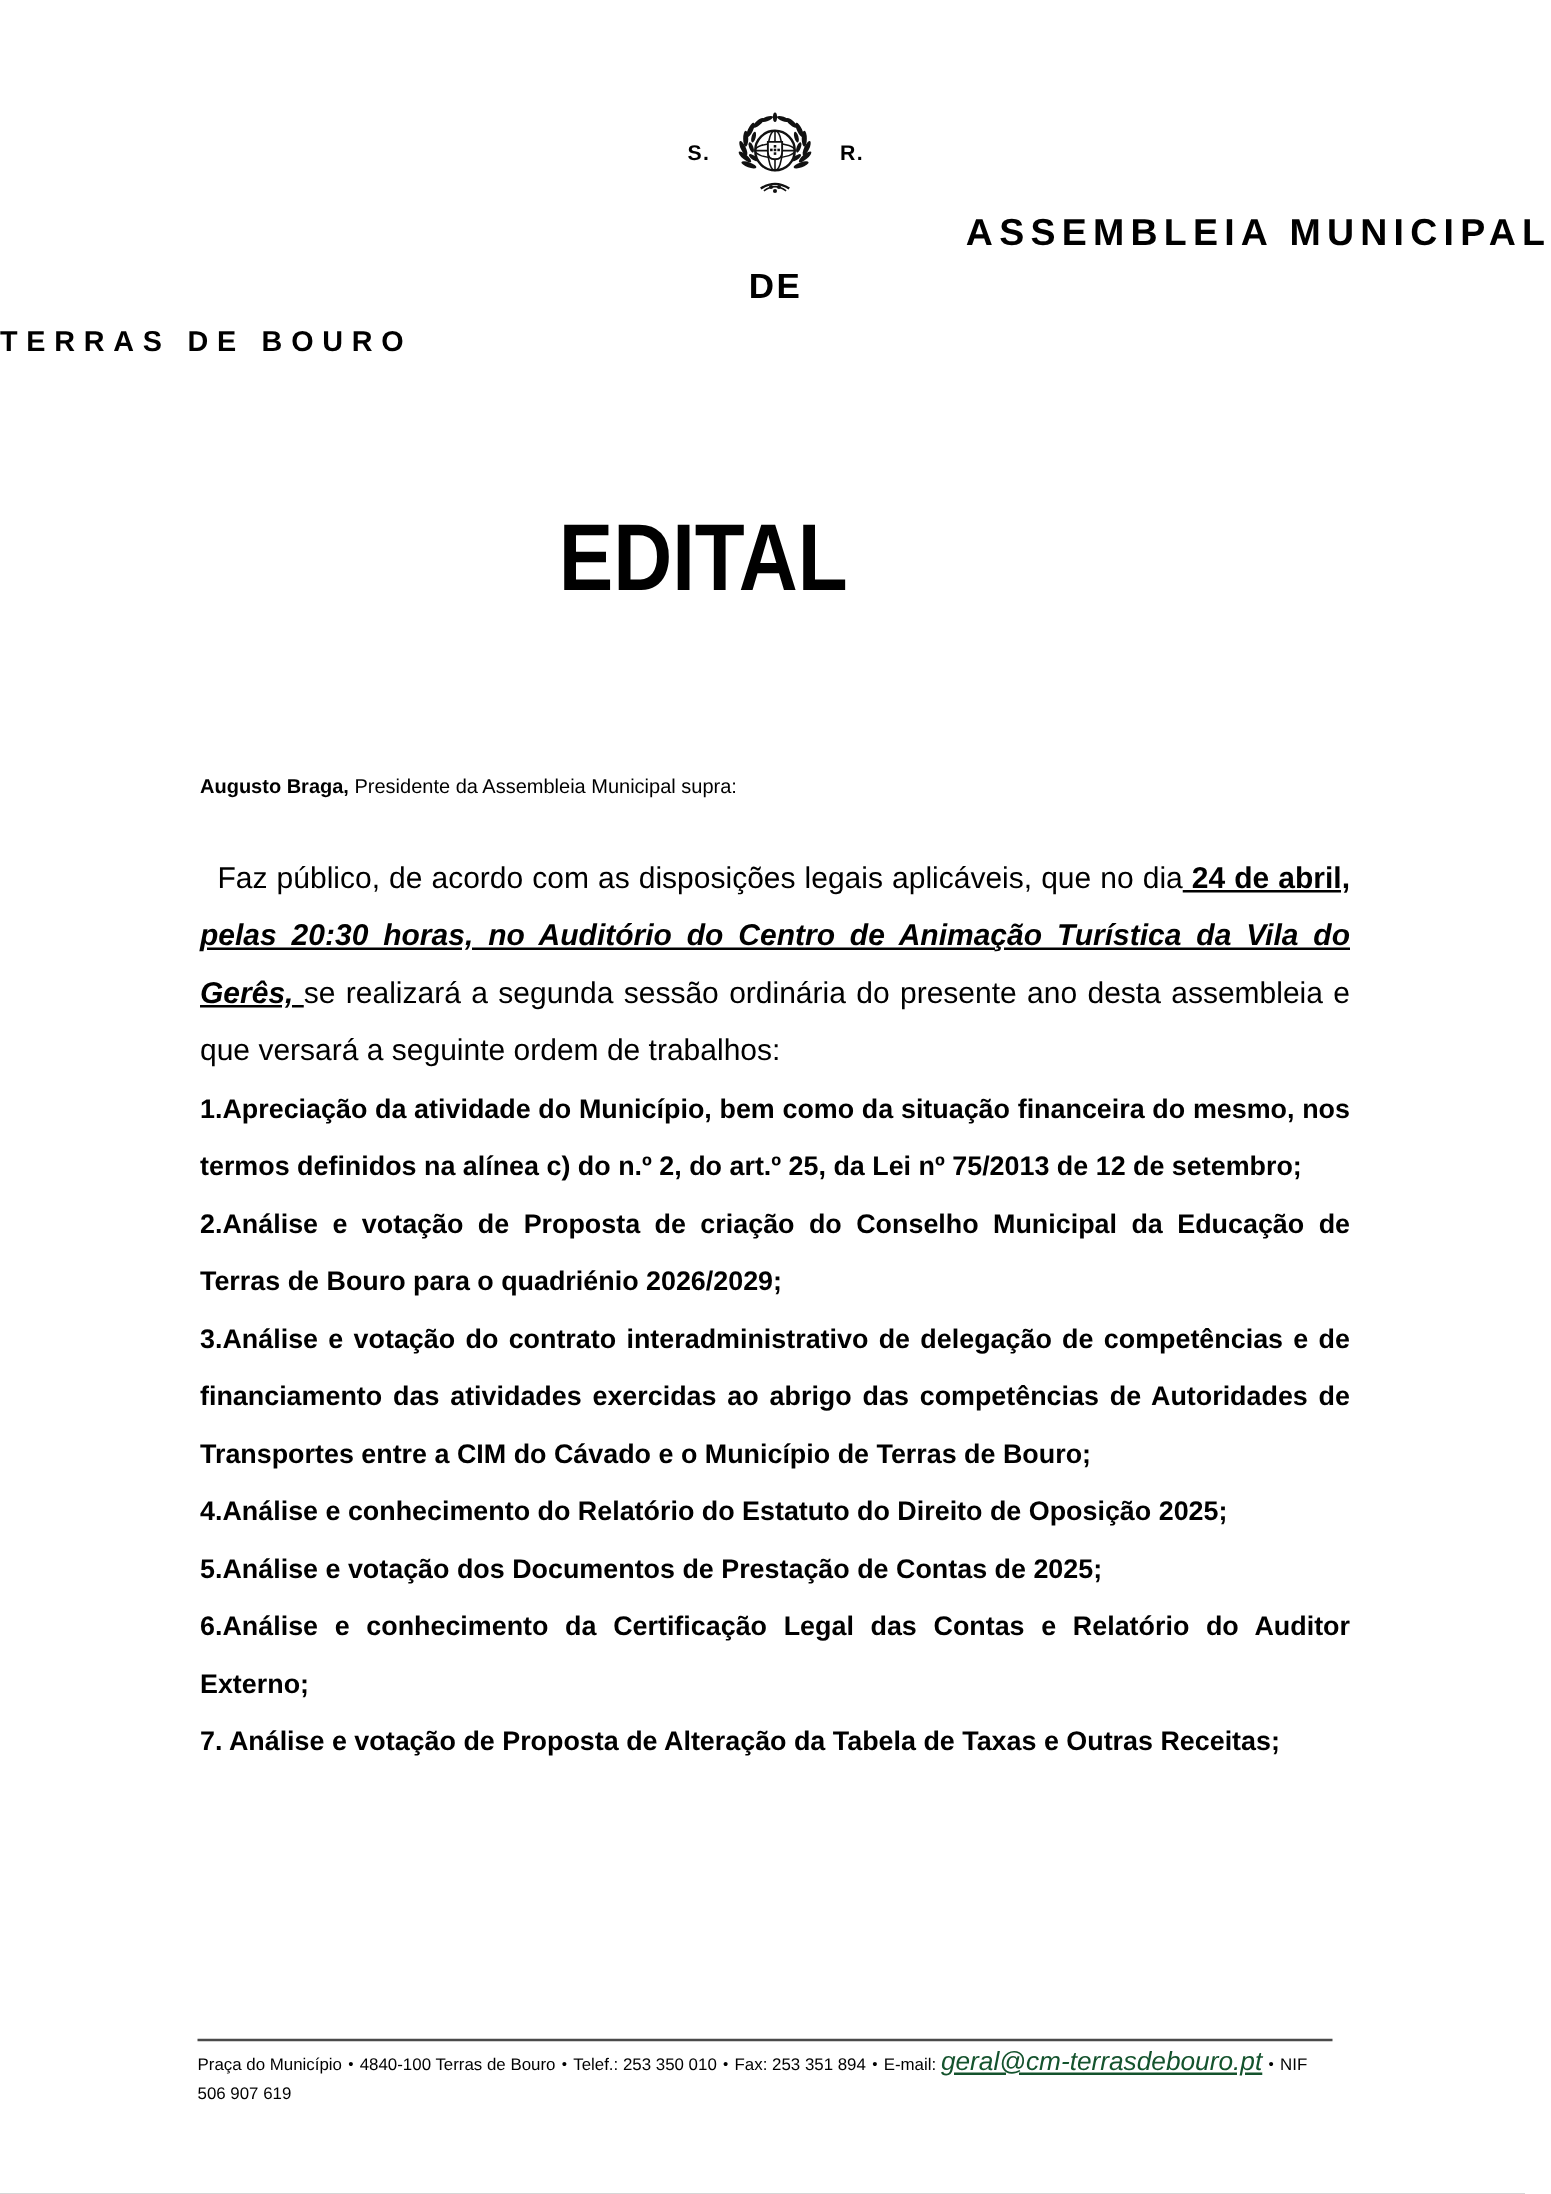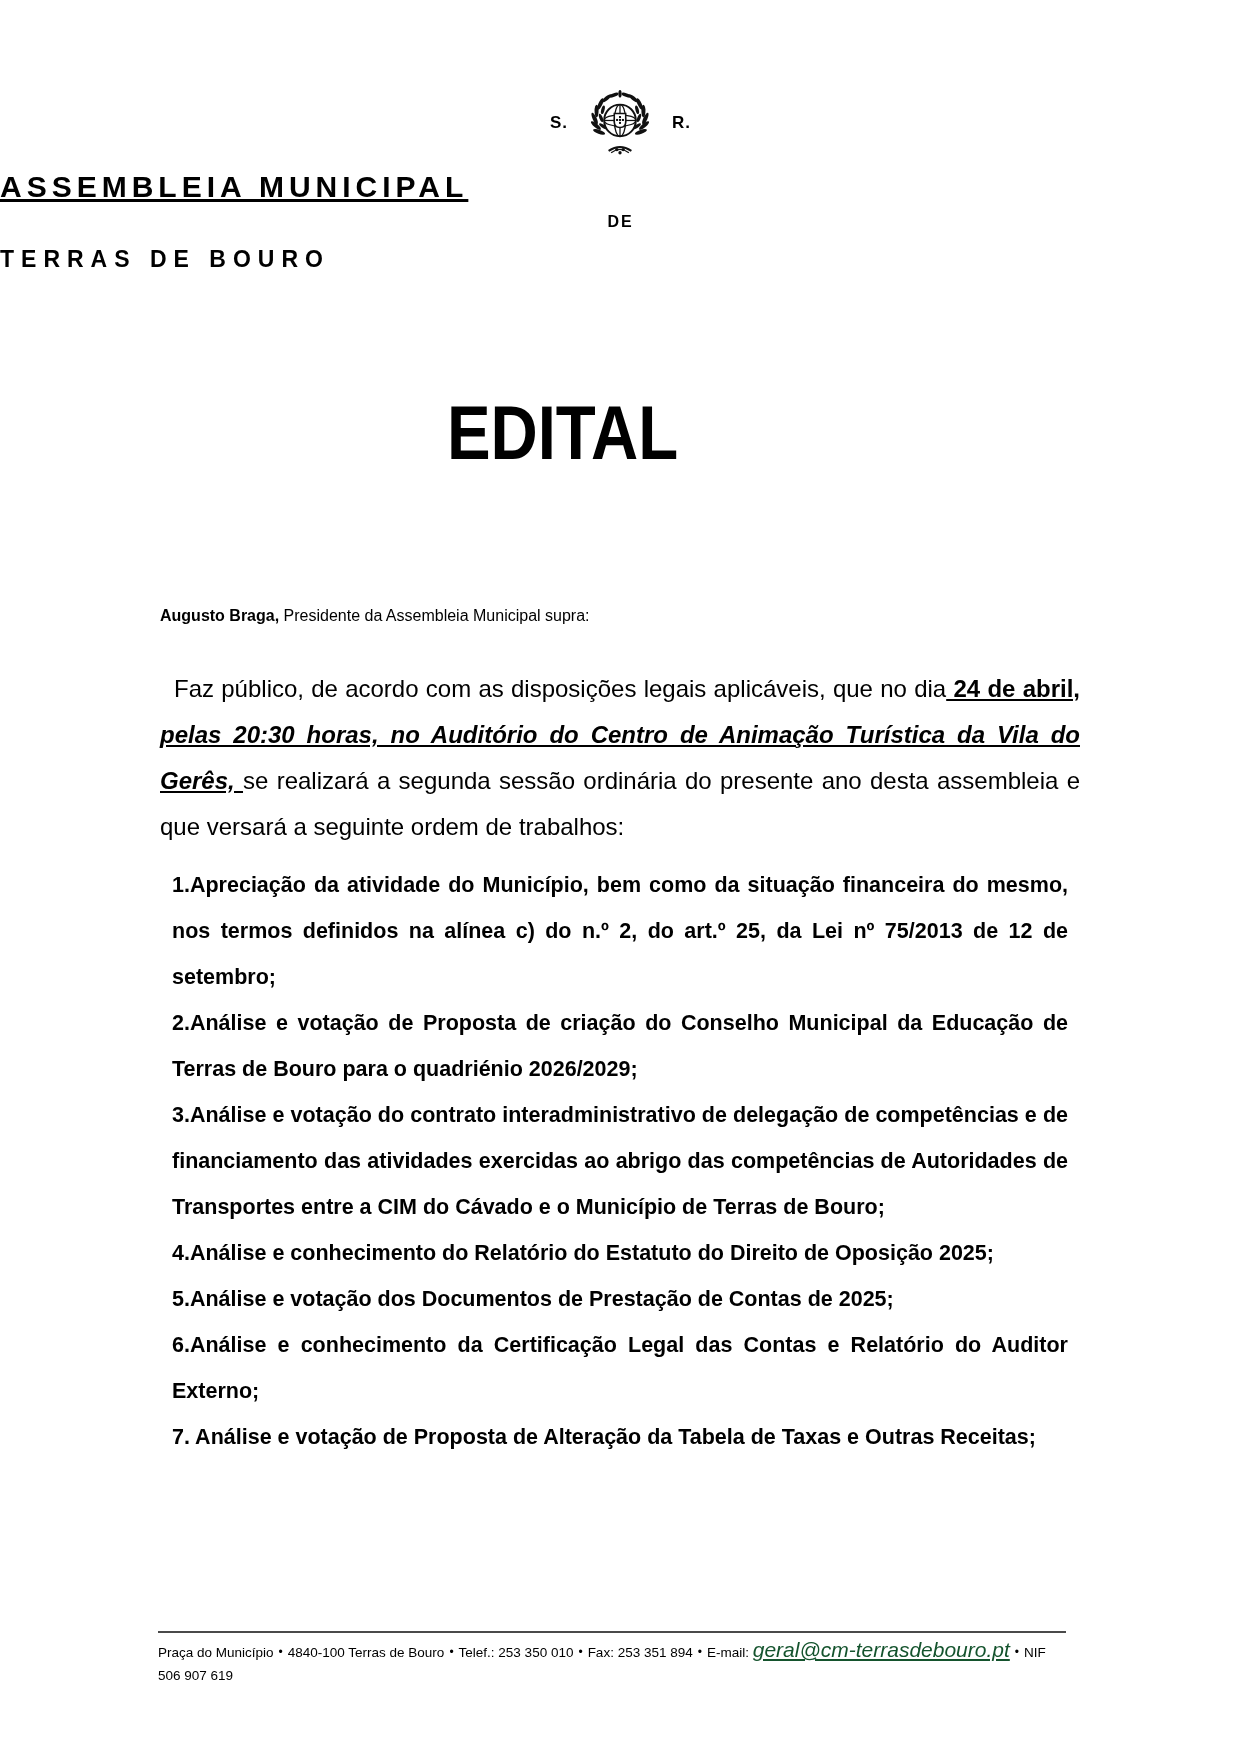--- a/index.html
+++ b/index.html
@@ -13,25 +13,25 @@
     overflow:hidden;
   }
   
   .emblem-row{
     display:flex;justify-content:center;align-items:center;
     gap:14px;padding-top:88px;
   }
   .initial{font-weight:bold;font-size:17px;letter-spacing:1px;}
   .emblem-svg{display:block;}
   .org-line1{
-    text-align:left;font-weight:bold;font-size:30px;
-    letter-spacing:5px;margin:12px 0 0 0;text-decoration:underline;
+    text-align:right;font-weight:bold;font-size:30px;
+    letter-spacing:5px;margin:12px 0 0 0;
   }
   .org-line2{
-    text-align:center;font-weight:bold;font-size:16px;
+    text-align:center;font-weight:bold;font-size:28px;
     letter-spacing:2px;margin:9px 0 0 0;
   }
   .org-line3{
     text-align:left;font-weight:bold;font-size:23px;
     letter-spacing:7px;margin:15px 0 0 0;
   }
   
   .edital-title{
     text-align:center;font-weight:bold;font-size:76px;
     margin:118px 0 0 0;line-height:1.1;
@@ -44,21 +44,21 @@
     font-size:16px;line-height:46px;
   }
   .intro .bold{font-weight:bold;}
   .announcement{
     margin:27px 0 0 0;
     font-size:24px;line-height:46px;
     text-align:justify;text-indent:14px;
   }
   .run-date{font-weight:bold;text-decoration:underline;}
   .run-venue{font-weight:bold;font-style:italic;text-decoration:underline;}
-  .agenda{margin:12px;}
+  .agenda{margin:0;}
   .agenda-item{
     margin:0;font-weight:bold;
     font-size:21.5px;line-height:46px;
     text-align:justify;
   }
   
   .footer{
     position:absolute;top:1631px;left:158px;width:908px;
     border-top:2px solid #4a4a4a;
     padding-top:5px;

